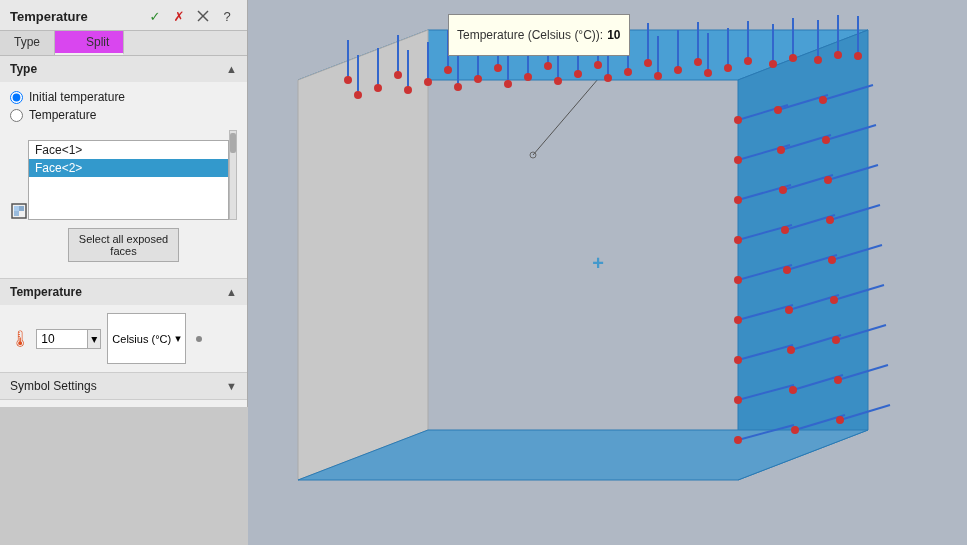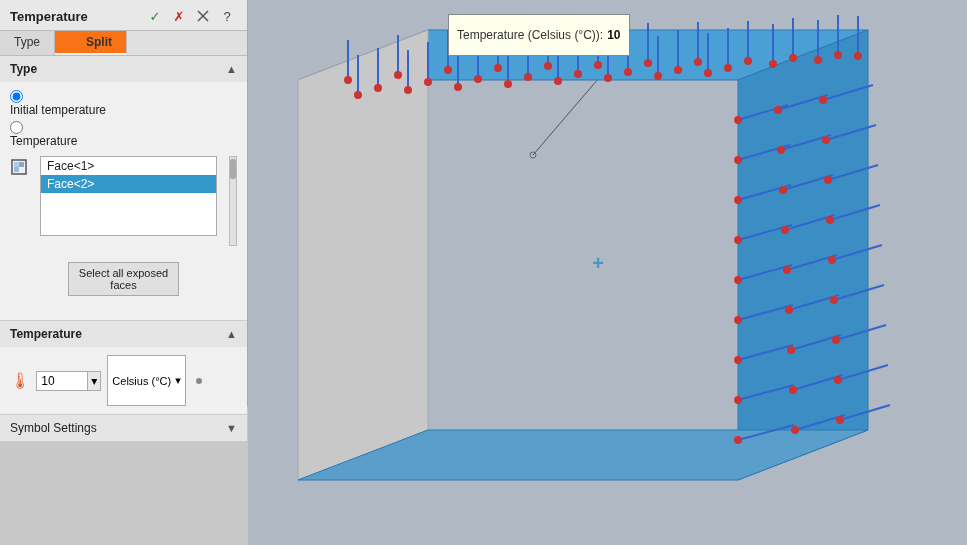--- a/index.html
+++ b/index.html
@@ -63,22 +63,22 @@
     }
     .tab {
       padding: 4px 14px;
       font-size: 12px;
       cursor: pointer;
       border-right: 1px solid #bbb;
       color: #333;
       background: #d8d8d8;
     }
     .tab.active {
-      background: #f97316;
-      font-weight: 700;
+      background: #d946ef;
+      font-weight: 400;
       border-bottom: 2px solid #f0f0f0;
       padding-left: 31px;
     }
 
     
     .section {
       border-bottom: 1px solid #ccc;
     }
     .section-header {
       display: flex;
@@ -98,34 +98,34 @@
 
     
     .radio-group {
       display: flex;
       flex-direction: column;
       gap: 4px;
       margin-bottom: 8px;
     }
     .radio-item {
       display: flex;
-      align-items: flex-start;
+      align-items: center;
+      gap: 6px;
       font-size: 12px;
       color: #222;
-      flex-direction: column;
     }
     .radio-item input[type="radio"] {
       cursor: pointer;
     }
 
     
     .face-list-container {
       display: flex;
-      align-items: flex-start;
-      gap: 12px;
+      align-items: flex-end;
+      gap: 0;
       margin-bottom: 8px;
     }
     .face-list-icon {
       margin-top: 2px;
       width: 18px;
       height: 18px;
       display: flex;
       align-items: center;
       justify-content: center;
     }
@@ -152,21 +152,21 @@
       background: #e0e0e0;
       border: 1px solid #bbb;
       min-height: 90px;
       display: flex;
       flex-direction: column;
       align-items: center;
     }
 
     .select-exposed-btn {
       display: block;
-      margin: 16px auto;
+      margin: 8px auto;
       padding: 4px 10px;
       font-size: 11px;
       background: #e0e0e0;
       border: 1px solid #aaa;
       cursor: pointer;
       text-align: center;
       color: #222;
     }
 
     

